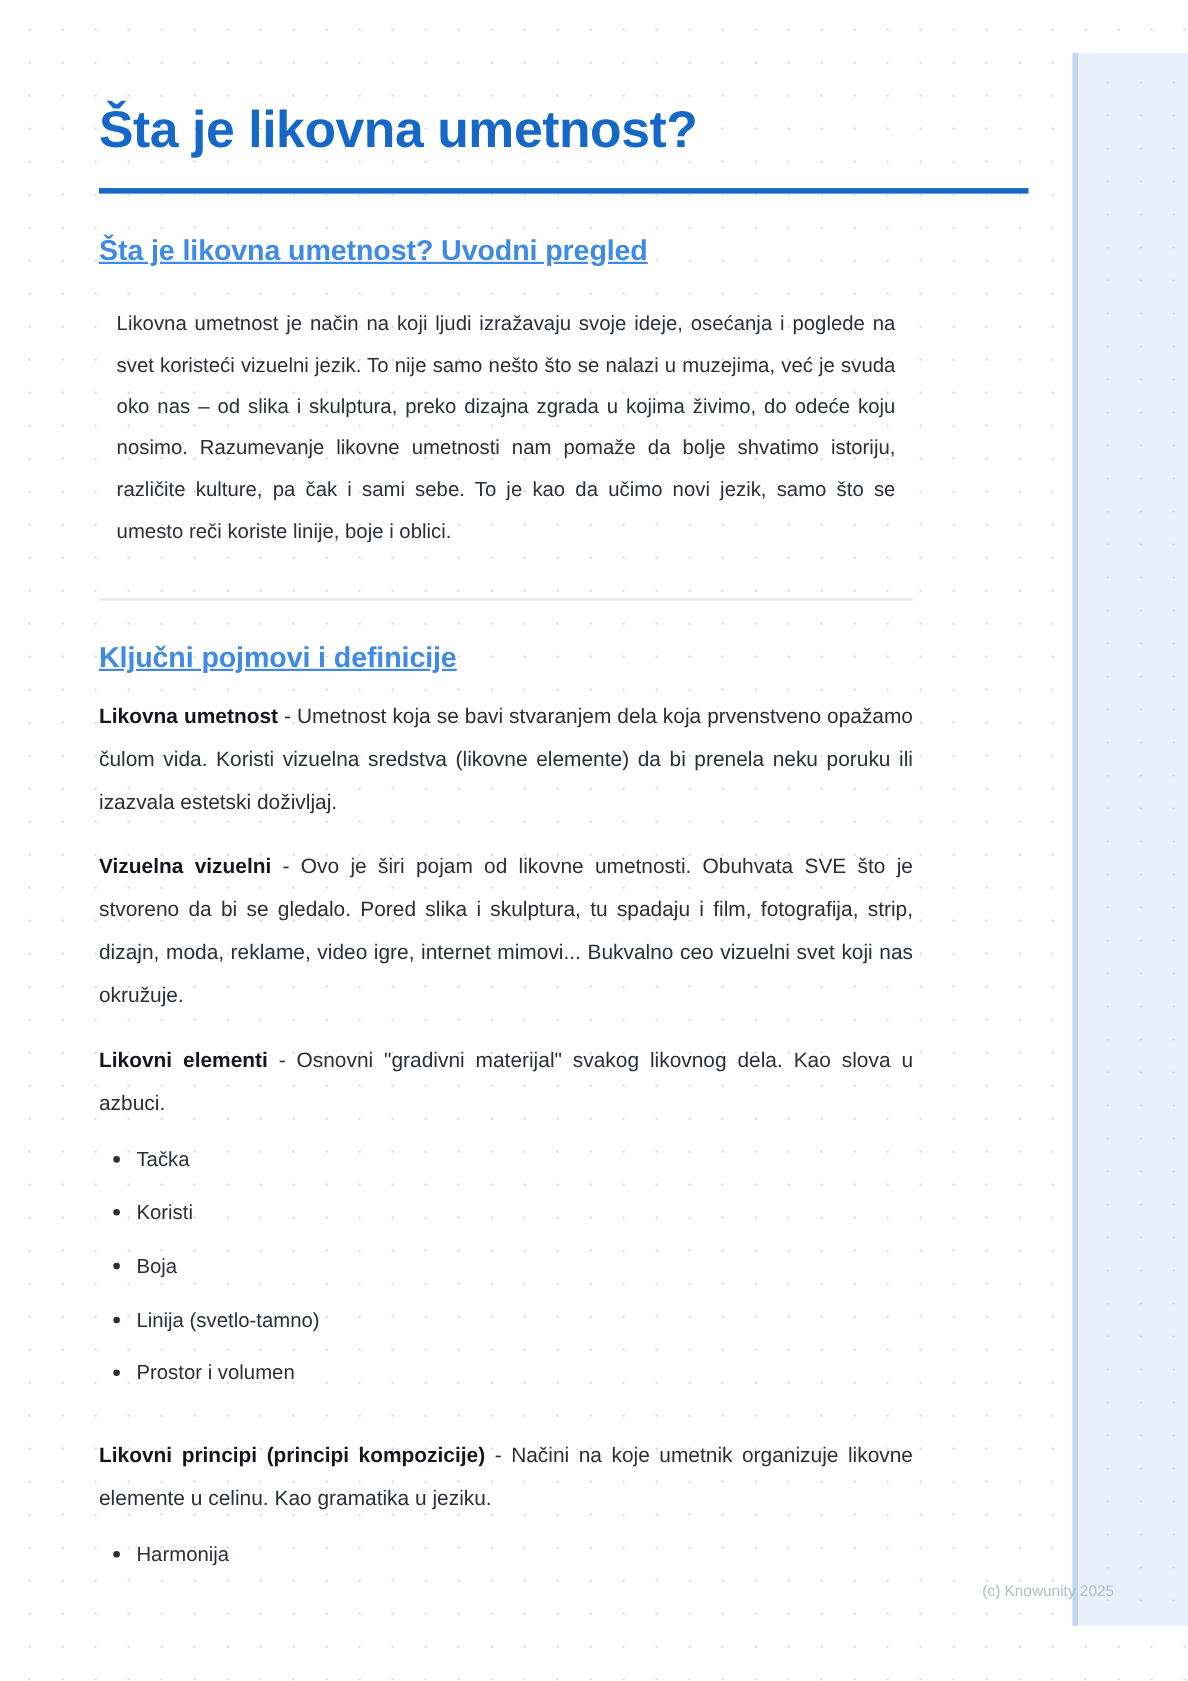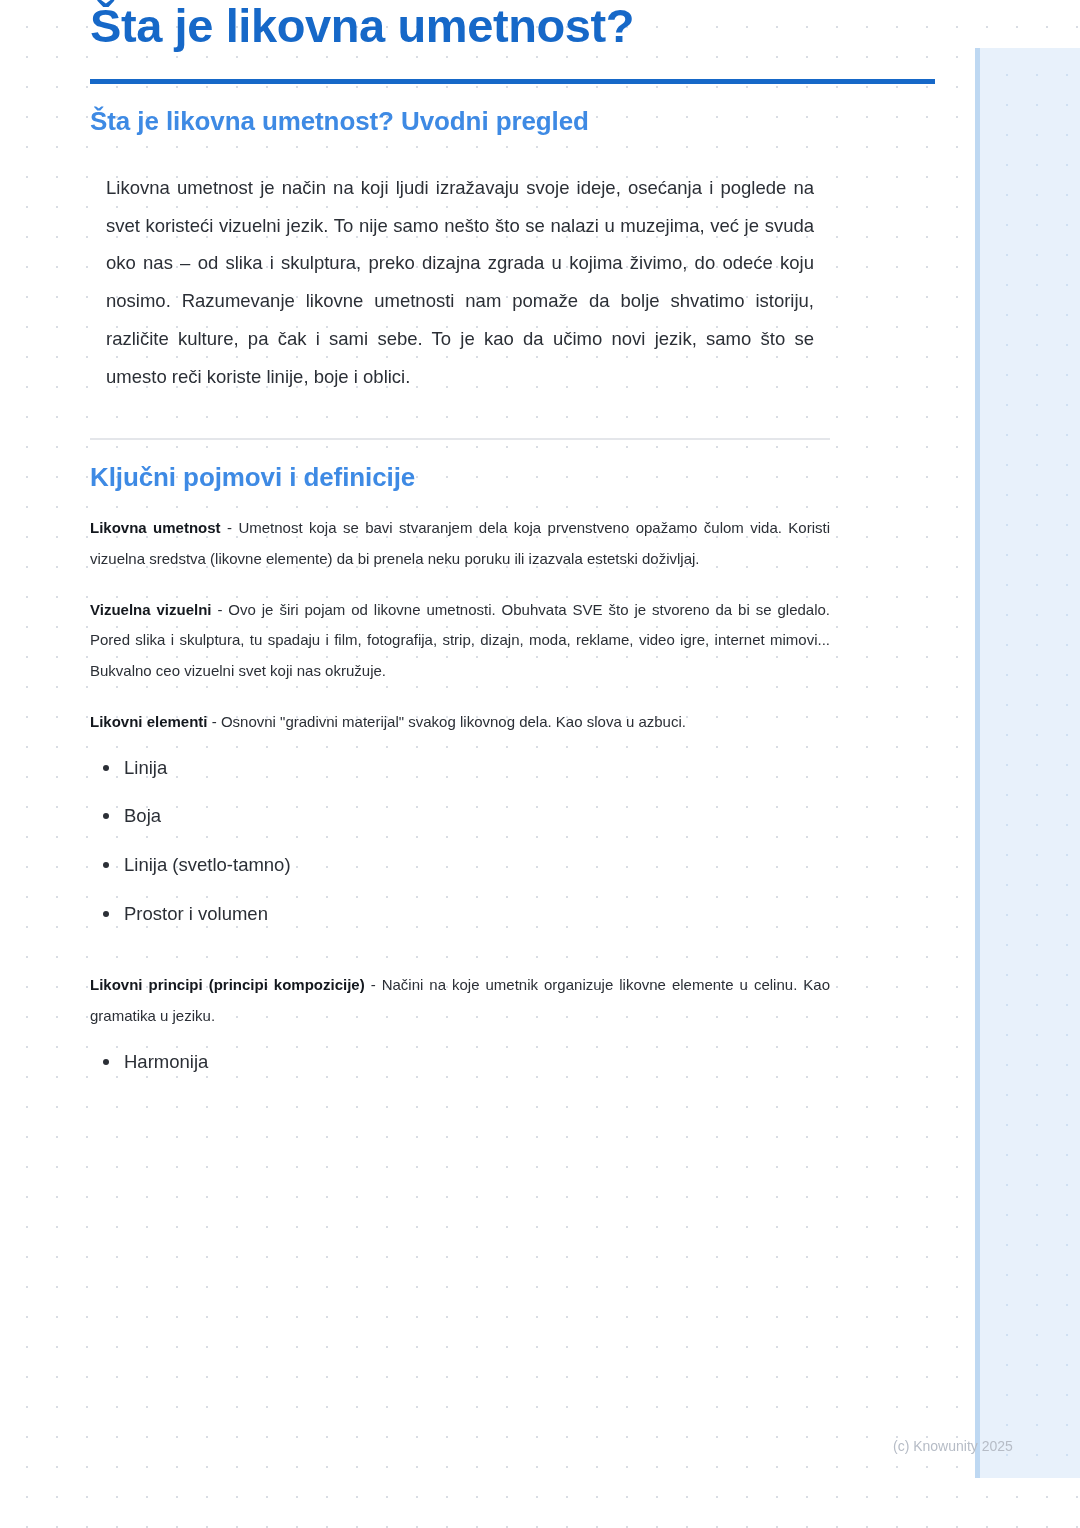--- a/index.html
+++ b/index.html
@@ -42,59 +42,61 @@
 
   .content {
     position: absolute;
     left: 90px;
     top: 0;
     width: 740px;
   }
 
   h1.doc-title {
     margin: 0;
+    padding-top: 92px;
     font-size: 47px;
     line-height: 1.12;
     font-weight: bold;
     color: #1668c8;
     letter-spacing: -0.4px;
     white-space: nowrap;
   }
 
   .title-rule {
     margin-top: 26px;
     width: 845px;
     height: 5px;
     background: #1668c8;
   }
 
   h2.section-heading {
     margin: 0;
-    padding-top: 22px;
+    padding-top: 36px;
     font-size: 26px;
     font-weight: bold;
     color: #3e8ae4;
     letter-spacing: -0.1px;
     white-space: nowrap;
+    text-decoration: underline;
   }
 
   p.body-text {
     margin: 16px;
     padding-top: 16px;
     font-size: 18.5px;
     line-height: 2.05;
     color: #2b2f36;
     text-align: justify;
     text-justify: inter-word;
   }
 
   p.term-text {
     margin: 0;
     padding-top: 20px;
-    font-size: 15px;
+    font-size: 19px;
     line-height: 2.05;
     color: #2b2f36;
     text-align: justify;
     text-justify: inter-word;
   }
 
   p.term-text .term-name,
   p.body-text .term-name {
     font-weight: bold;
     color: #14181e;
@@ -170,21 +172,22 @@
 
   <p class="term-text">
     <span class="term-name">Vizuelna vizuelni</span><span> - Ovo je širi pojam od likovne umetnosti. Obuhvata SVE što je stvoreno da bi se gledalo. Pored slika i skulptura, tu spadaju i film, fotografija, strip, dizajn, moda, reklame, video igre, internet mimovi... Bukvalno ceo vizuelni svet koji nas okružuje.</span>
   </p>
 
   <p class="term-text">
     <span class="term-name">Likovni elementi</span><span> - Osnovni "gradivni materijal" svakog likovnog dela. Kao slova u azbuci.</span>
   </p>
 
   <ul class="bullet-list">
-    <li>Linija</li>
+    <li>Tačka</li>
+    <li>Koristi</li>
     <li>Boja</li>
     <li>Linija (svetlo-tamno)</li>
     <li>Prostor i volumen</li>
   </ul>
 
   <p class="term-text">
     <span class="term-name">Likovni principi (principi kompozicije)</span><span> - Načini na koje umetnik organizuje likovne elemente u celinu. Kao gramatika u jeziku.</span>
   </p>
 
   <ul class="bullet-list tight">

